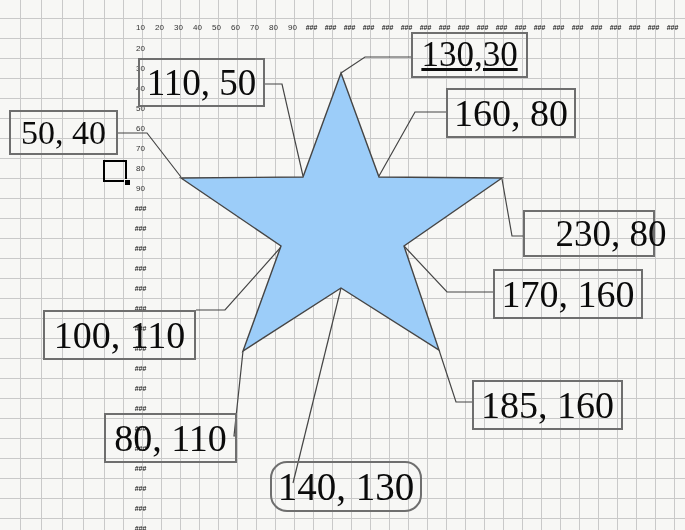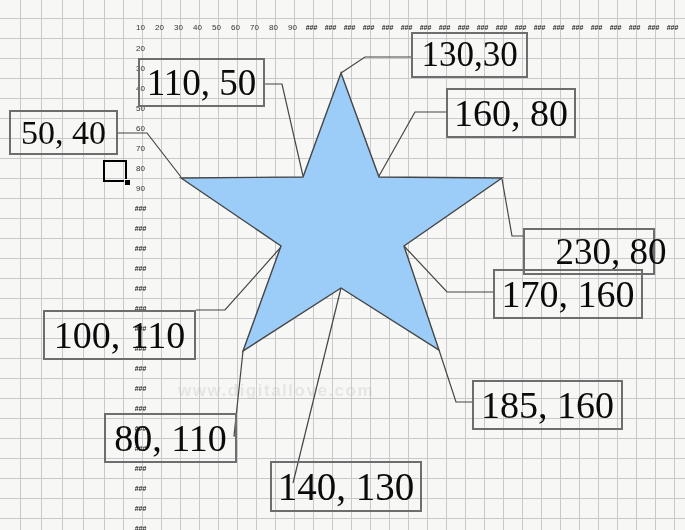--- a/index.html
+++ b/index.html
@@ -158,21 +158,20 @@
       <div class="ruler-cell mark" style="left: 104px; top: 378px;">###</div>
       <div class="ruler-cell mark" style="left: 104px; top: 398px;">###</div>
       <div class="ruler-cell mark" style="left: 104px; top: 418px;">###</div>
       <div class="ruler-cell mark" style="left: 104px; top: 438px;">###</div>
       <div class="ruler-cell mark" style="left: 104px; top: 458px;">###</div>
       <div class="ruler-cell mark" style="left: 104px; top: 478px;">###</div>
       <div class="ruler-cell mark" style="left: 104px; top: 498px;">###</div>
       <div class="ruler-cell mark" style="left: 104px; top: 518px;">###</div>
     </div>
 
-  <div class="watermark">www.digitallove.com</div>
 
   <div class="selection-box">
     <div class="fill-handle"></div>
   </div>
 
   <svg class="layer" id="shape-svg" width="685" height="530">
       <polyline points="118,133 147,133 181,177" fill="none" stroke="#454545" stroke-width="1.2"></polyline>
       <polyline points="265,84 282,84 303,176" fill="none" stroke="#454545" stroke-width="1.2"></polyline>
       <polyline points="411,57 365,57 341,73" fill="none" stroke="#454545" stroke-width="1.2"></polyline>
       <polyline points="446,112 415,112 379,176" fill="none" stroke="#454545" stroke-width="1.2"></polyline>
@@ -185,38 +184,38 @@
       <polygon points="341,73 379,177 502,178 404,246 439,350 341,288 243,351 281,246 181,178 303,177" fill="#9ccdf9" stroke="#454545" stroke-width="1.4"></polygon>
     </svg>
 
   <div class="layer" id="labels">
       <div class="coord-label" style="left: 9px; top: 110px; width: 109px; height: 45px; font-size: 34px;">
         <span>50, 40</span>
       </div>
       <div class="coord-label" style="left: 138px; top: 58px; width: 127px; height: 49px; font-size: 37px;">
         <span>110, 50</span>
       </div>
-      <div class="coord-label" style="left: 411px; top: 32px; width: 117px; height: 46px; font-size: 35px;">
+      <div class="coord-label" style="left: 411px; top: 32px; width: 117px; height: 46px; font-size: 35px; text-decoration: underline;">
         <span>130,30</span>
       </div>
       <div class="coord-label" style="left: 446px; top: 88px; width: 130px; height: 50px; font-size: 38px;">
         <span>160, 80</span>
       </div>
-      <div class="coord-label" style="left: 523px; top: 228px; width: 132px; height: 47px; font-size: 37px; padding-left: 44px;">
+      <div class="coord-label" style="left: 523px; top: 210px; width: 132px; height: 47px; font-size: 37px; padding-left: 44px;">
         <span>230, 80</span>
       </div>
       <div class="coord-label" style="left: 493px; top: 269px; width: 150px; height: 50px; font-size: 38px;">
         <span>170, 160</span>
       </div>
       <div class="coord-label" style="left: 43px; top: 286px; width: 153px; height: 50px; font-size: 38px; margin-top: 24px;">
         <span>100, 110</span>
       </div>
       <div class="coord-label" style="left: 472px; top: 380px; width: 151px; height: 50px; font-size: 38px; text-align: center;">
         <span>185, 160</span>
       </div>
       <div class="coord-label" style="left: 104px; top: 413px; width: 133px; height: 50px; font-size: 38px;">
         <span>80, 110</span>
       </div>
-      <div class="coord-label" style="left: 270px; top: 461px; width: 152px; height: 51px; font-size: 39px;">
+      <div class="coord-label" style="left: 270px; top: 461px; width: 152px; height: 51px; font-size: 39px; border-radius: 17px;">
         <span>140, 130</span>
       </div>
     </div>
 </div>
 
 </body></html>

